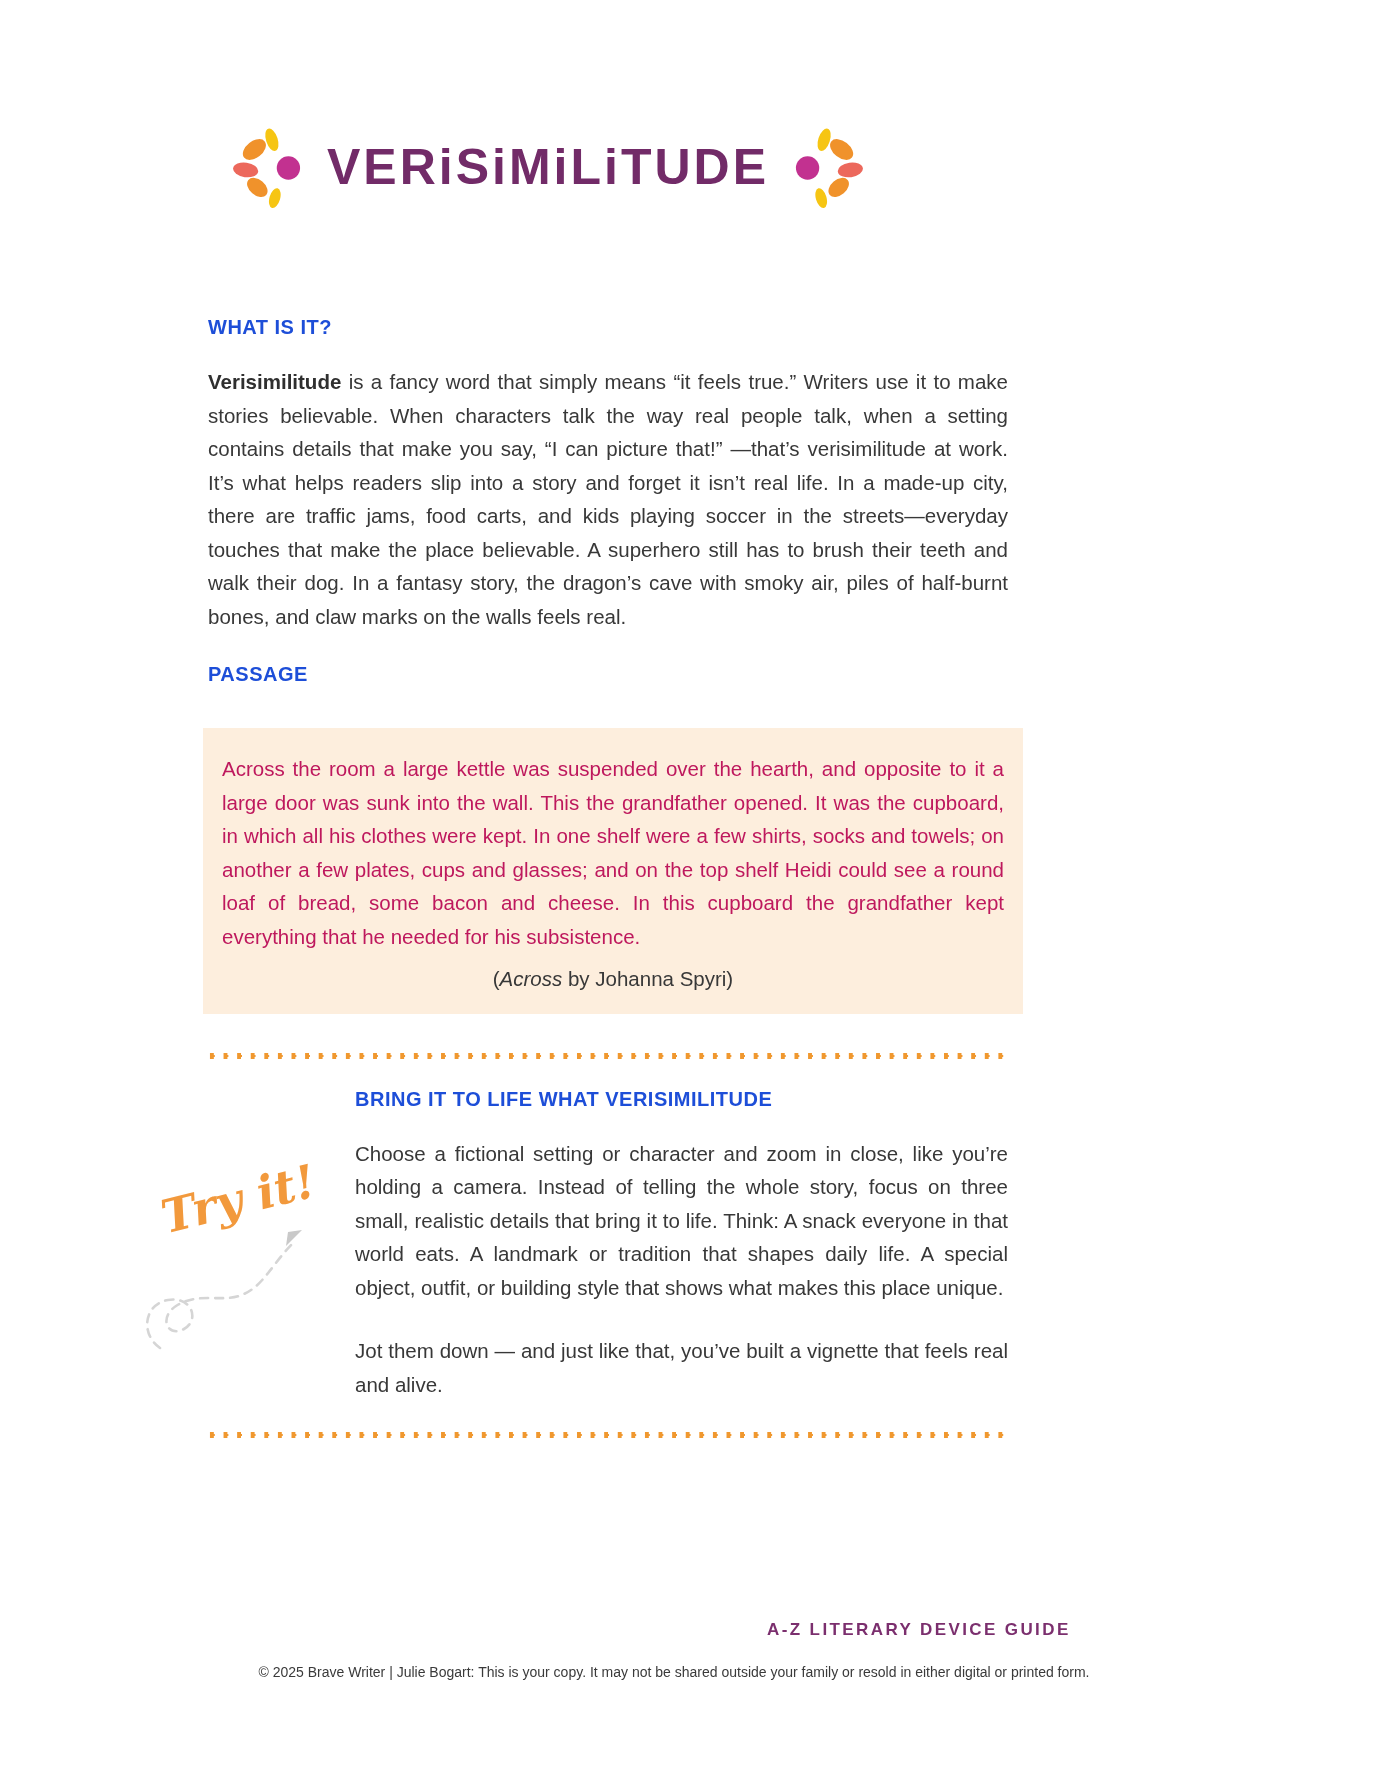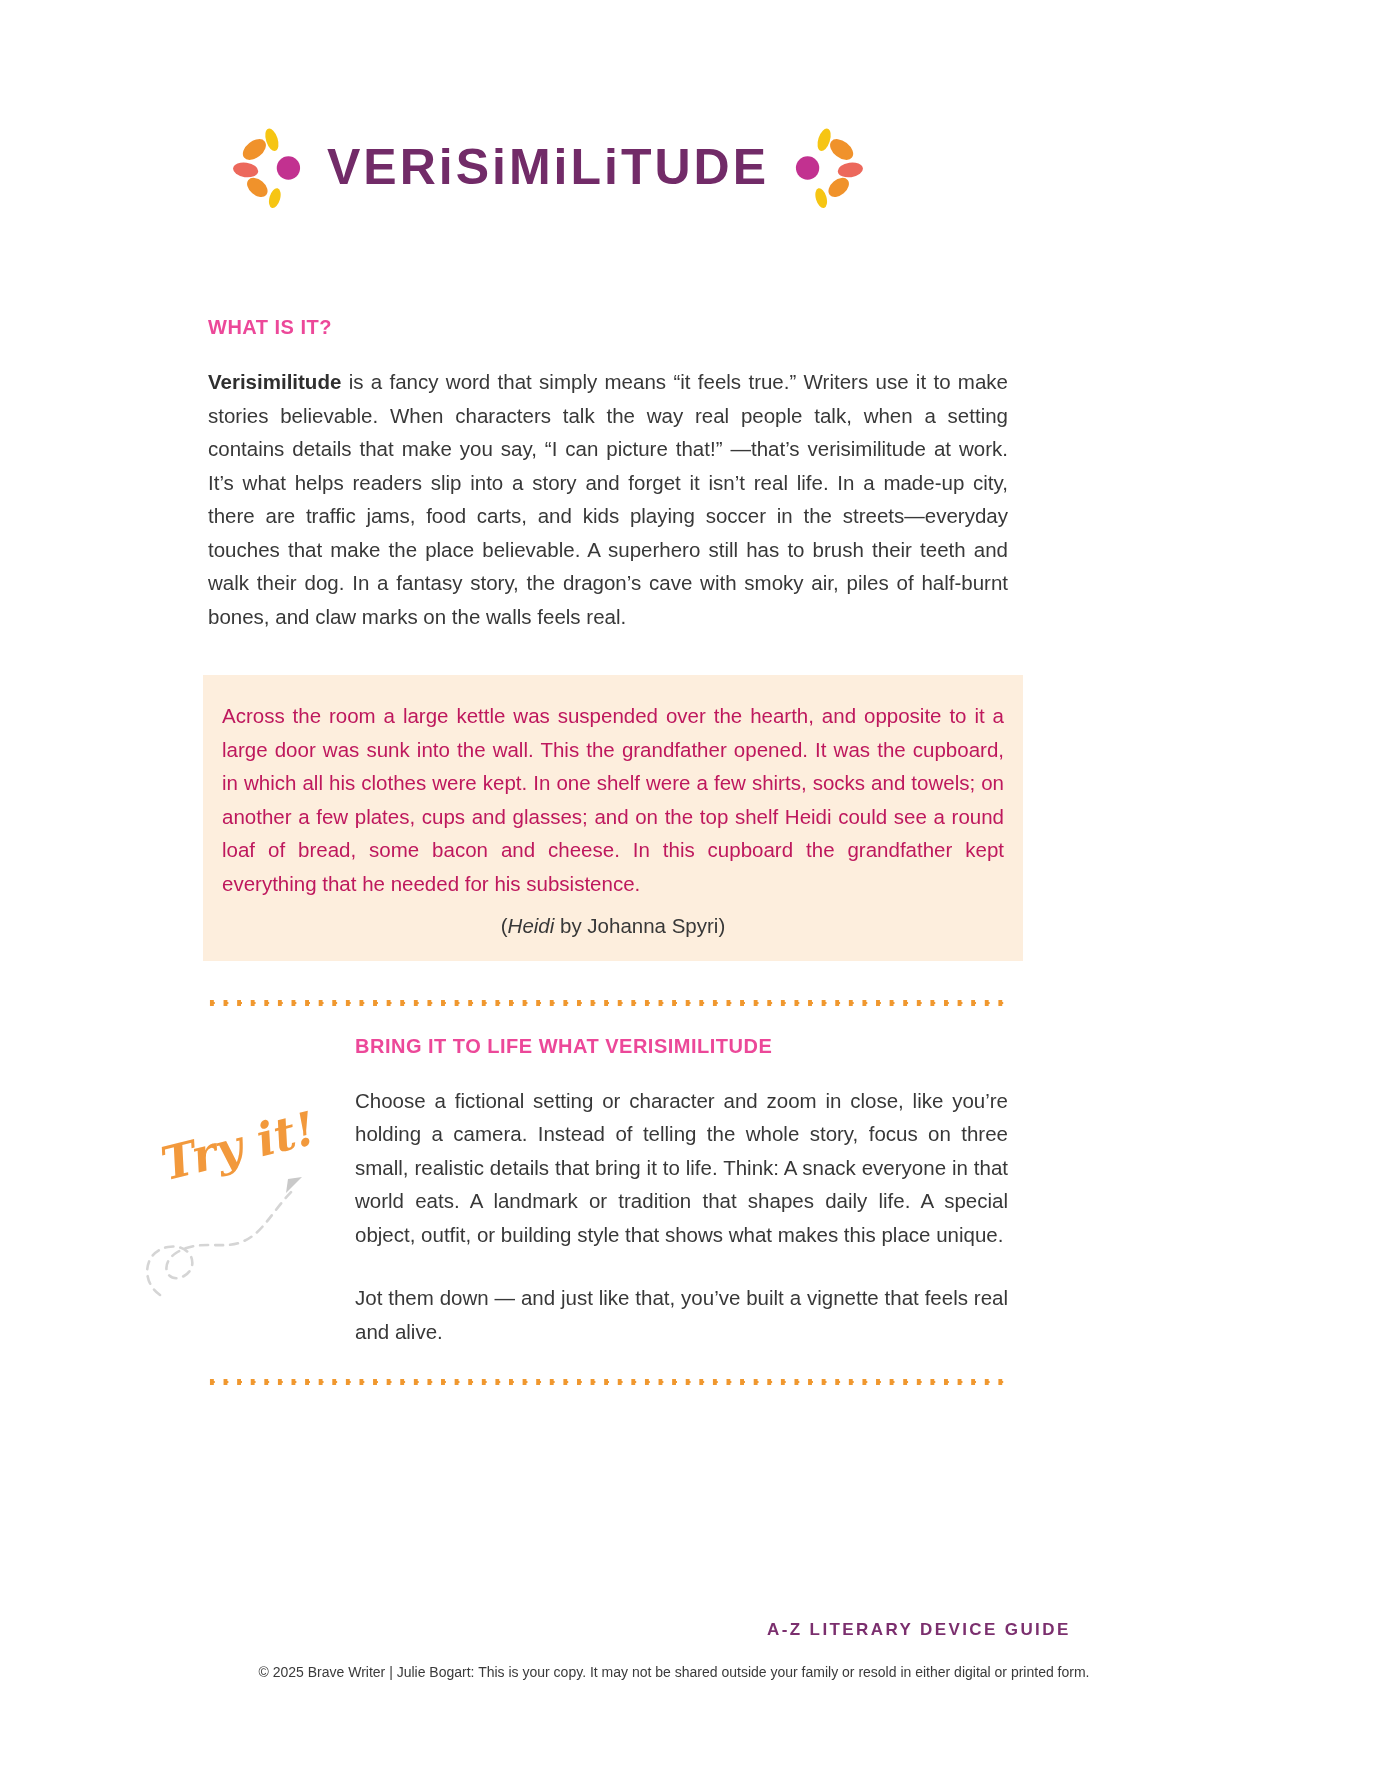--- a/index.html
+++ b/index.html
@@ -32,21 +32,21 @@
     white-space:nowrap;
   }
   .burst { width:70px; height:84px; flex:0 0 auto; }
   .burst.right { transform:scaleX(-1); }
 
   
   .sect-heading {
     font-size:20px;
     font-weight:700;
     letter-spacing:0.5px;
-    color:#ec4899;
+    color:#1d4ed8;
   }
   .h-what { margin-top:104px; }
   .h-passage { margin-top:30px; }
   .body-para {
     margin-top:26px;
     font-size:20.5px;
     line-height:33.5px;
     text-align:justify;
     color:#383838;
   }
@@ -160,24 +160,25 @@
       <ellipse cx="43" cy="75" rx="5.5" ry="10.5" transform="rotate(16 43 75)" fill="#f6c513"></ellipse>
       <circle cx="57" cy="44" r="12" fill="#c23190"></circle>
     </svg>
   </header>
 
   <main class="content">
 
     <h2 class="sect-heading h-what">WHAT IS IT?</h2>
     <p class="body-para"><b>Verisimilitude</b><span> is a fancy word that simply means “it feels true.” Writers use it to make stories believable. When characters talk the way real people talk, when a setting contains details that make you say, “I can picture that!” —that’s verisimilitude at work. It’s what helps readers slip into a story and forget it isn’t real life. In a made-up city, there are traffic jams, food carts, and kids playing soccer in the streets—everyday touches that make the place believable. A superhero still has to brush their teeth and walk their dog. In a fantasy story, the dragon’s cave with smoky air, piles of half-burnt bones, and claw marks on the walls feels real.</span></p>
 
+    <h2 class="sect-heading h-passage">PASSAGE</h2>
 
     <div class="quote-box">
       <p class="quote-text">Across the room a large kettle was suspended over the hearth, and opposite to it a large door was sunk into the wall. This the grandfather opened. It was the cupboard, in which all his clothes were kept. In one shelf were a few shirts, socks and towels; on another a few plates, cups and glasses; and on the top shelf Heidi could see a round loaf of bread, some bacon and cheese. In this cupboard the grandfather kept everything that he needed for his subsistence.</p>
-      <p class="quote-attribution"><span>(</span><em>Heidi</em><span> by Johanna Spyri)</span></p>
+      <p class="quote-attribution"><span>(</span><em>Across</em><span> by Johanna Spyri)</span></p>
     </div>
 
     <div class="dotted-divider div-top"></div>
 
     <section class="try-section">
       <div class="try-badge">
         <span class="try-script">Try it!</span>
         <svg class="dashed-arrow" width="210" height="160" viewBox="0 0 210 160" aria-hidden="true">
           <path d="M 24 146 C 4 132, 8 102, 32 98 C 56 94, 64 118, 48 127 C 32 136, 22 116, 40 104 C 62 90, 84 100, 103 94 C 127 86, 134 64, 158 40" fill="none" stroke="#d5d5d5" stroke-width="2.6" stroke-linecap="round" stroke-dasharray="8 7"></path>
           <polygon points="150,44 166,28 152,30" fill="#c9c9c9"></polygon>

